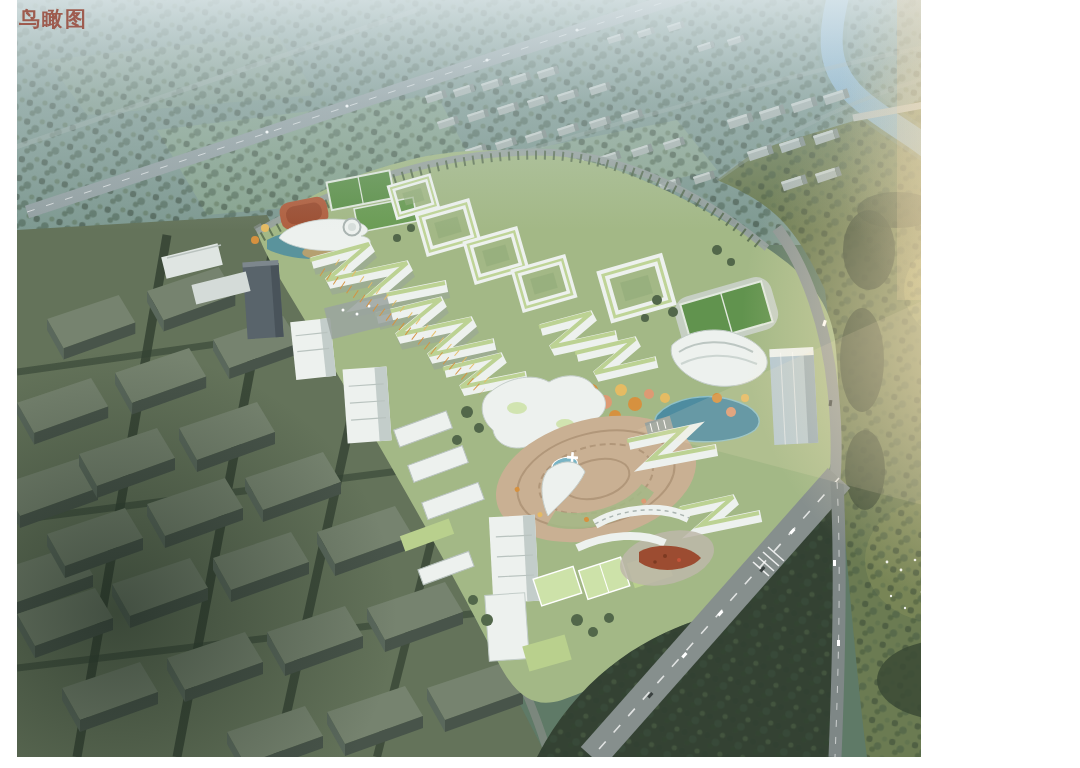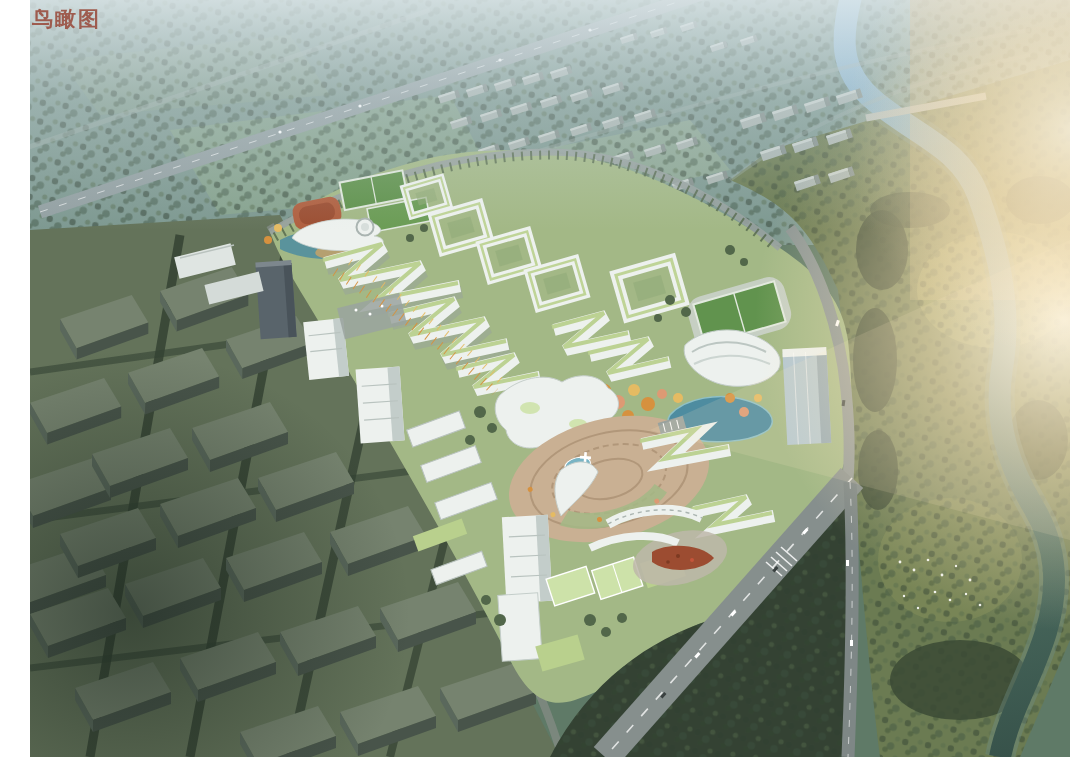--- a/index.html
+++ b/index.html
@@ -1,18 +1,18 @@
 <!DOCTYPE html>
 <html style="--paper: #ffffff; --labelRed: #9b5244; --hazeTop: #a9bcc0; --forestFar: #7e9991; --forestMid: #5f7a67; --grassPark: #6b7b52; --parkDark: #3b4a35; --treeDark: #344233; --treeGreen: #52674a; --highwayGray: #93a0a2; --roadGray: #8d9695; --roadDark: #757e7e; --riverBlue: #84aecb; --blockTop: #76836f; --blockSide: #48544a; --blockFace: #5a685c; --campusLawn: #a3b886; --courtLawn: #cde2a9; --bldgWhite: #edf1ee; --bldgShade: #c3cdca; --bldgGray: #a9b4b0; --roofGreen: #b9d08d; --towerDark: #59646b; --glassBlue: #b4c7d1; --plazaTan: #c9b093; --plazaRing: #b1977a; --pondTeal: #4e8ca0; --poolBlue: #79b4c4; --trackOrange: #b06040; --pitchGreen: #61934e; --autumnOrange: #d6913f; --autumnYellow: #e5bb63; --flowerRed: #9c4c31; --sunGlow: #ffeccb;"><head>
 <meta charset="utf-8">
 <style>
   html,body{margin:0;padding:0;background:#ffffff;width:1080px;height:768px;overflow:hidden;
             font-family:"Liberation Sans",sans-serif;}
   .page{position:relative;width:1080px;height:768px;background:var(--paper,#ffffff);}
-  .render{position:absolute;left:30px;top:0;width:1040px;height:757px;overflow:hidden;}
+  .render{position:absolute;left:17px;top:0;width:904px;height:757px;overflow:hidden;}
   .render svg{position:absolute;left:0;top:0;display:block;}
   .view-label{position:absolute;left:2px;top:5px;font-size:21px;font-weight:bold;
               letter-spacing:2px;color:var(--labelRed,#9b5244);opacity:.92;}
   .serp{fill:none;stroke:var(--bldgWhite,#edf1ee);stroke-width:12;stroke-linejoin:miter;}
   .serpShadow{fill:none;stroke:#97a29b;stroke-width:12;opacity:.5;}
   .serpRoof{fill:none;stroke:var(--roofGreen,#b9d08d);stroke-width:4;opacity:.95;}
 </style>
 </head>
 <body>
 

